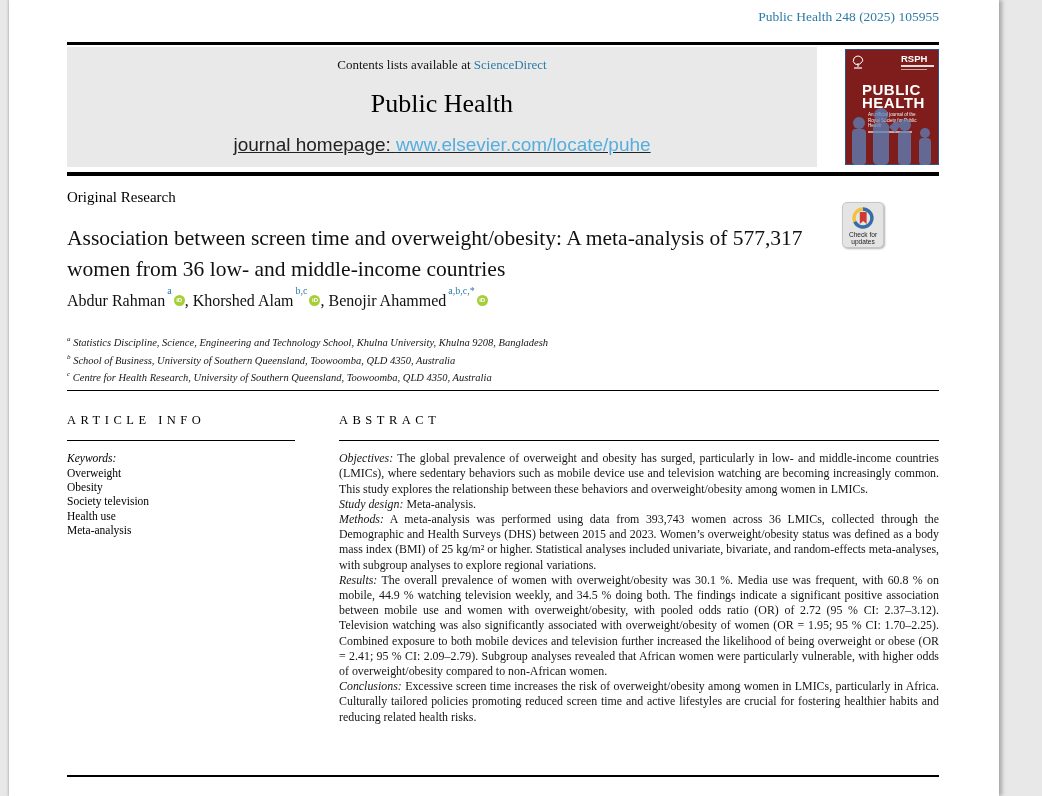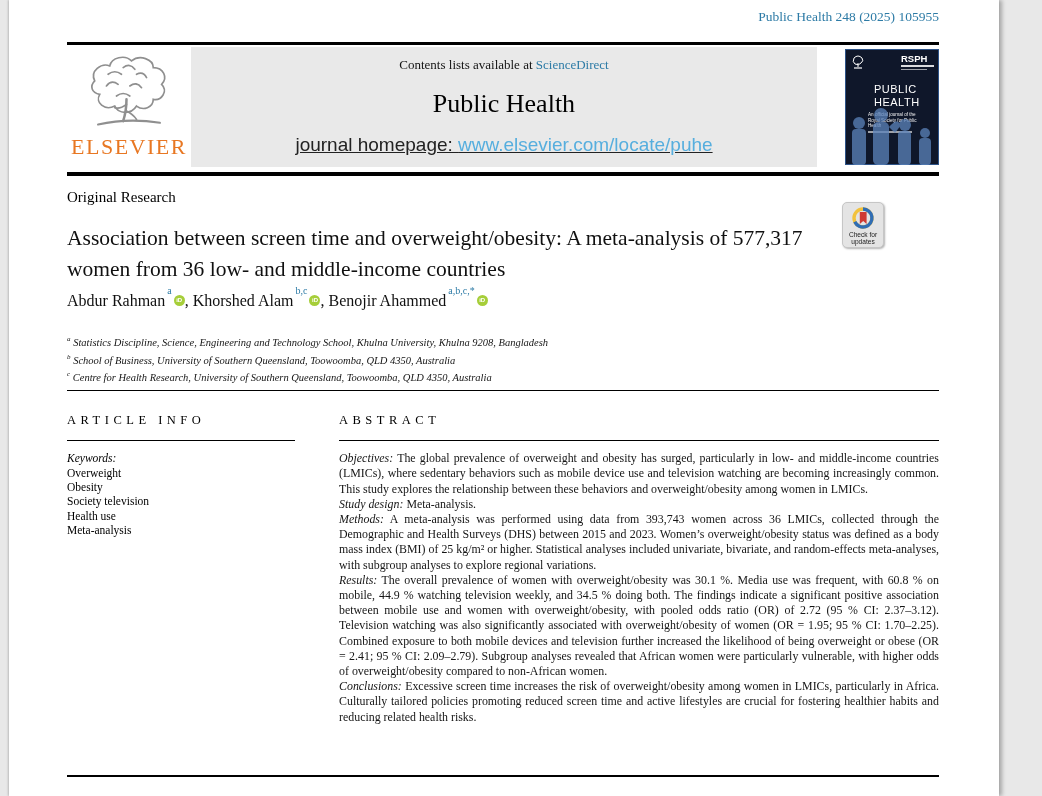--- a/index.html
+++ b/index.html
@@ -32,29 +32,29 @@
     display:flex;flex-direction:column;justify-content:space-between;align-items:center;
     padding:10px 0 11px;
   }
   .contents-line{font-size:13px;color:#141414;}
   .link-teal{color:#2d7ba6;text-decoration:none;cursor:pointer;}
   .journal-title{font-size:26px;color:#000;}
   .homepage-line{font-family:"Liberation Sans", sans-serif;font-size:19px;color:#222;text-decoration:underline;}
   .link-light{color:#56aede;text-decoration:none;cursor:pointer;}
 
   .cover{
-    width:94px;height:116px;margin-top:2px;background:#0f172a;position:relative;
+    width:94px;height:116px;margin-top:2px;background:#7f1d1d;position:relative;
     overflow:hidden;color:#fff;font-family:"Liberation Sans", sans-serif;cursor:pointer;
     box-shadow:0 0 0 1px #2d5388 inset;
   }
   .cover-rsph{position:absolute;top:5px;right:5px;text-align:left;font-weight:bold;font-size:9.5px;line-height:9px;}
   .cover-rsph-bar{width:33px;height:2px;background:rgba(255,255,255,.85);margin-top:2px;}
   .cover-rsph-bar2{width:26px;height:1.5px;background:rgba(255,255,255,.6);margin-top:1.5px;}
   .cover-mark{position:absolute;top:5px;left:7px;}
-  .cover-title{position:absolute;top:34px;left:29px;font-weight:normal;font-size:11px;line-height:13px;letter-spacing:.5px;}
+  .cover-title{position:absolute;top:34px;left:17px;font-weight:bold;font-size:15px;line-height:13px;letter-spacing:.5px;}
   .cover-sub{position:absolute;top:63px;left:23px;width:58px;font-size:4.6px;line-height:5.6px;opacity:.95;}
   .cover-sub-bar{position:absolute;top:82px;left:23px;width:44px;height:1.5px;background:rgba(255,255,255,.6);}
   .cover-people{position:absolute;left:0;bottom:0;}
 
   .article-type{position:absolute;top:189px;left:58px;font-size:15px;color:#000;}
 
   .check-badge{
     position:absolute;top:202px;left:833px;width:42px;height:46px;
     background:#e4e4e4;border:1px solid #c6c6c6;border-radius:5px;
     box-shadow:1px 1px 2px rgba(0,0,0,.3);
@@ -96,32 +96,20 @@
 <body>
 
 <div class="viewer">
   <div class="page">
 
     <div class="citation">Public Health 248 (2025) 105955</div>
 
     <div class="rule rule-top"></div>
 
     <div class="masthead">
-      <div class="logo-block">
-        <svg class="tree-svg" viewBox="0 0 110 92">
-          <g fill="none" stroke="#8f8f8f" stroke-width="2" stroke-linecap="round">
-            <path d="M14 34 C8 22 22 12 32 16 C34 6 50 2 58 10 C68 2 84 8 84 18 C96 18 102 30 94 38 C102 46 94 58 84 56 C84 66 72 70 64 64 C58 74 42 74 38 64 C26 70 14 60 20 50 C10 48 8 40 14 34 Z"></path>
-            <path d="M30 26 q8 -6 16 0 M48 18 q8 -6 14 2 M64 26 q8 -4 12 4 M28 40 q6 -8 14 -2 M56 40 q8 -6 14 2 M40 52 q8 -6 16 0"></path>
-            <path d="M52 56 q0 14 -4 26" stroke-width="3"></path>
-            <path d="M52 62 q-8 6 -14 4 M52 70 q8 4 12 10"></path>
-            <path d="M18 86 q36 -8 74 -2" stroke-width="2.5"></path>
-          </g>
-        </svg>
-        <div class="elsevier-text">ELSEVIER</div>
-      </div>
 
       <div class="mast-center">
         <div class="contents-line"><span>Contents lists available at </span><a class="link-teal">ScienceDirect</a></div>
         <div class="journal-title">Public Health</div>
         <div class="homepage-line"><span>journal homepage: </span><a class="link-light">www.elsevier.com/locate/puhe</a></div>
       </div>
 
       <div class="cover">
         <svg class="cover-mark" width="12" height="16" viewBox="0 0 12 16">
           <g fill="none" stroke="#ffffff" stroke-width="1">

